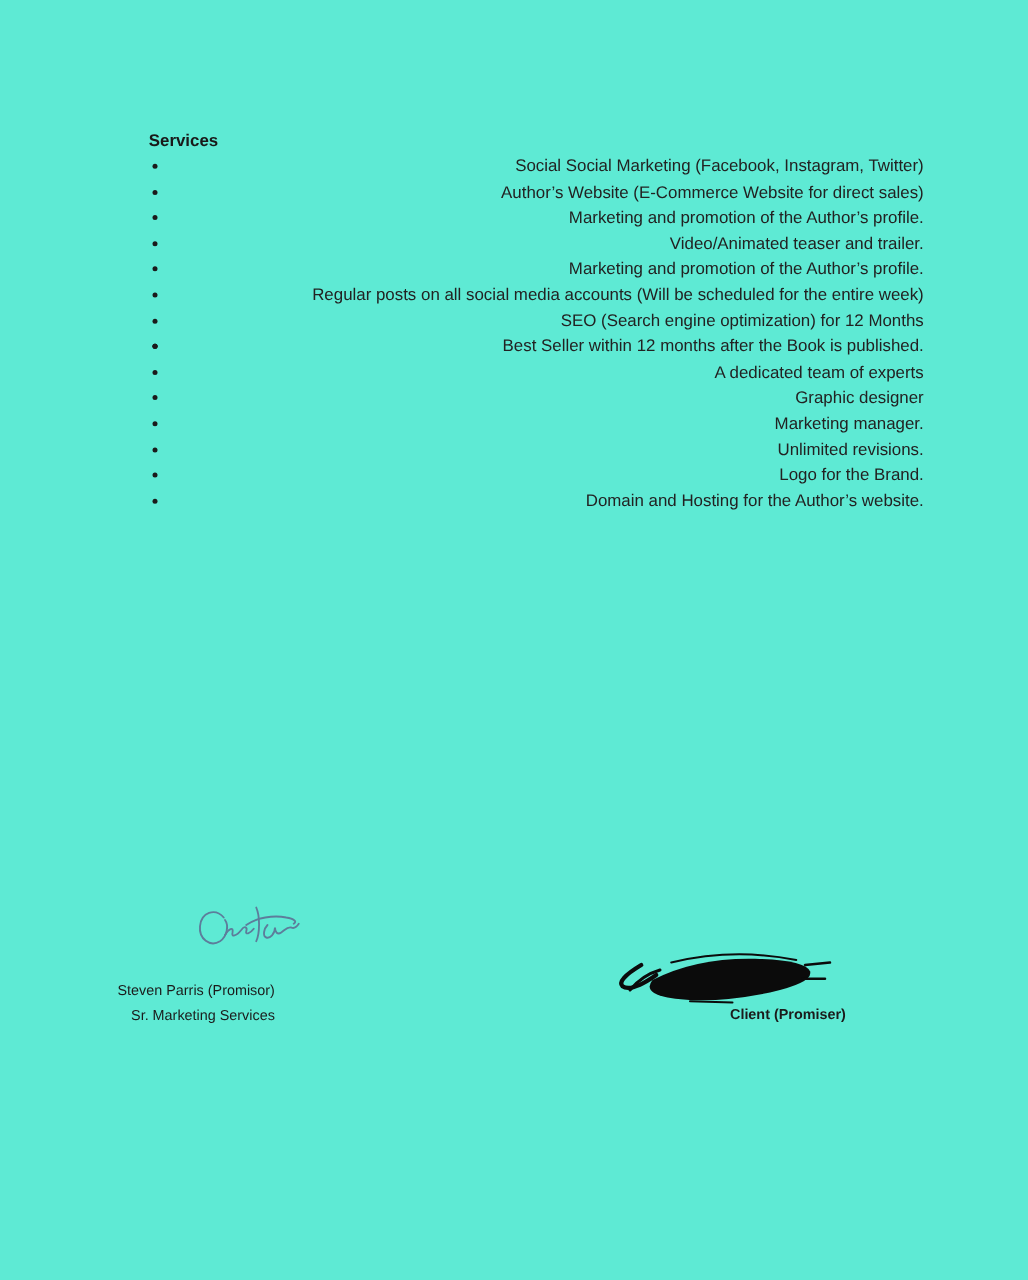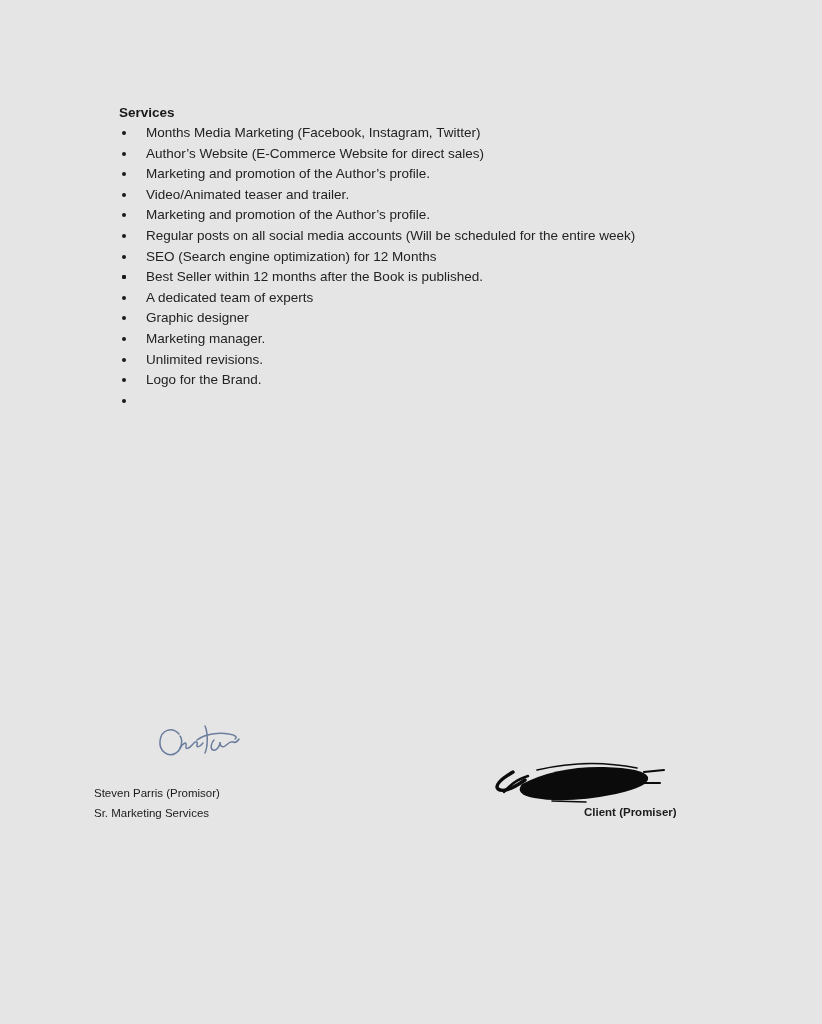--- a/index.html
+++ b/index.html
@@ -4,24 +4,25 @@
 <style>
   html, body {
     margin: 0;
     padding: 0;
     background: #ffffff;
   }
   .page {
     position: relative;
     width: 822px;
     height: 1024px;
-    background: #e5e5e5;
+    background: #5eead4;
     font-family: "Liberation Sans", sans-serif;
     color: #1e1e1e;
     overflow: hidden;
+    text-align: right;
   }
   .services-heading {
     position: absolute;
     left: 119px;
     top: 103px;
     font-size: 13.5px;
     line-height: 20.5px;
     font-weight: bold;
     color: #191919;
   }
@@ -86,36 +87,36 @@
   }
 </style>
 </head>
 <body>
 
 <div class="page">
 
   <div class="services-heading">Services</div>
 
   <ul class="services-list">
-    <li><span class="bullet-dot"></span><span>Months Media Marketing (Facebook, Instagram, Twitter)</span></li>
+    <li><span class="bullet-dot"></span><span>Social Social Marketing (Facebook, Instagram, Twitter)</span></li>
     <li><span class="bullet-dot"></span><span>Author’s Website (E-Commerce Website for direct sales)</span></li>
     <li><span class="bullet-dot"></span><span>Marketing and promotion of the Author’s profile.</span></li>
     <li><span class="bullet-dot"></span><span>Video/Animated teaser and trailer.</span></li>
     <li><span class="bullet-dot"></span><span>Marketing and promotion of the Author’s profile.</span></li>
     <li><span class="bullet-dot"></span><span>Regular posts on all social media accounts (Will be scheduled for the entire week)</span></li>
     <li><span class="bullet-dot"></span><span>SEO (Search engine optimization) for 12 Months</span></li>
     <li><span class="bullet-dot"></span></li>
     <li><span class="bullet-dot"></span></li>
     <li><span class="bullet-dot"></span><span>Best Seller within 12 months after the Book is published.</span></li>
     <li><span class="bullet-dot"></span><span>A dedicated team of experts</span></li>
     <li><span class="bullet-dot"></span><span>Graphic designer</span></li>
     <li><span class="bullet-dot"></span><span>Marketing manager.</span></li>
     <li><span class="bullet-dot"></span><span>Unlimited revisions.</span></li>
     <li><span class="bullet-dot"></span><span>Logo for the Brand.</span></li>
-    <li><span class="bullet-dot"></span></li>
+    <li><span class="bullet-dot"></span><span>Domain and Hosting for the Author’s website.</span></li>
   </ul>
 
   <svg class="promisor-signature" viewBox="0 0 96 52">
     <g fill="none" stroke="#5d7295" stroke-width="1.5" stroke-linecap="round" opacity="0.9">
       <path d="M27,16 C20,8 9,12 8,23 C7,33 16,40 24,35 C30,31 31,22 28,18"></path>
       <path d="M28,30 c3,-5 7,-7 6,-2 c-1,4 3,3 7,-2 c3,-4 5,-2 4,1 c-1,3 3,2 6,-2"></path>
       <path d="M53,8 c3,7 3,20 0,27"></path>
       <path d="M45,22 c8,-6 22,-8 32,-6 c6,1 9,3 6,5"></path>
       <path d="M62,22 c-3,3 -4,9 -1,10 c3,1 7,-3 7,-8 c0,4 2,6 5,4 c3,-2 5,-5 8,-4 c2,1 4,0 6,-3"></path>
     </g>

